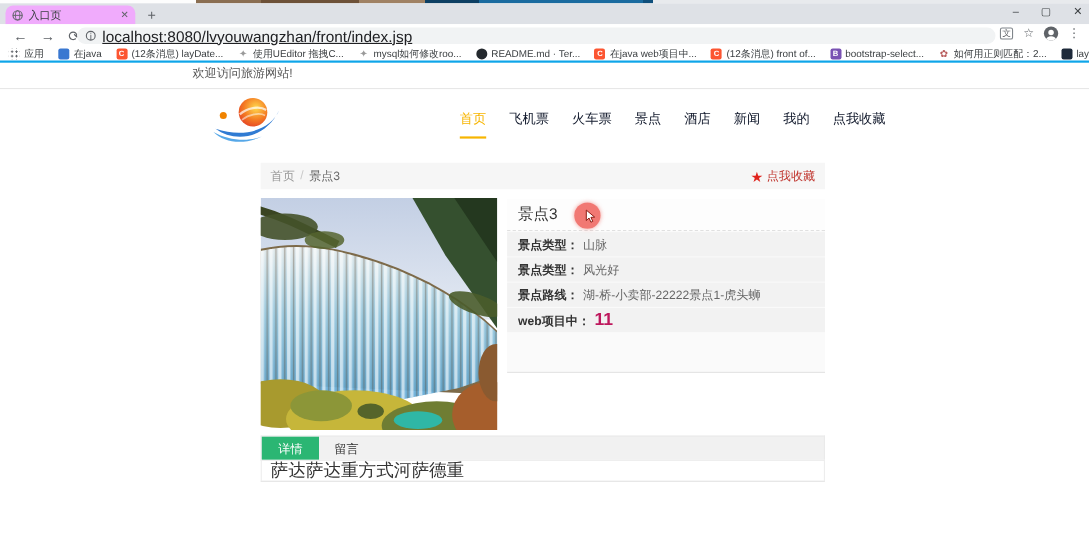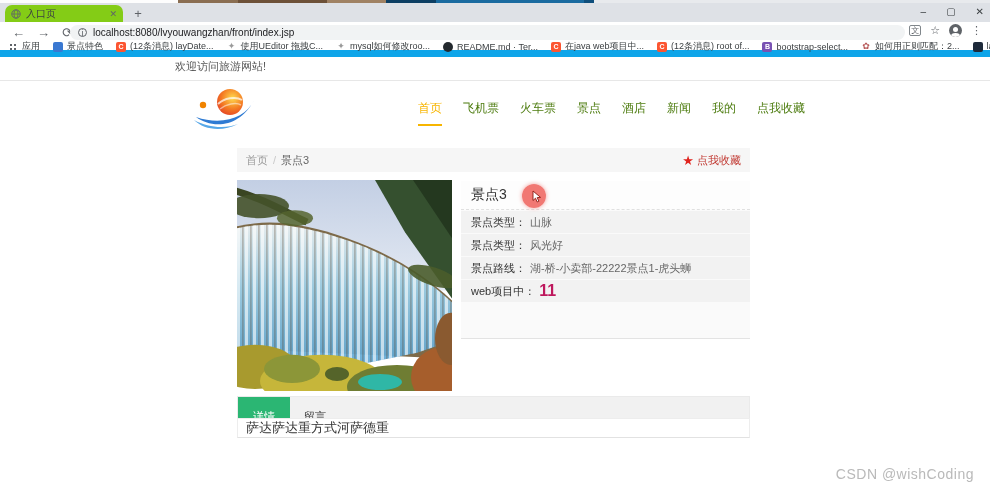--- a/index.html
+++ b/index.html
@@ -6,96 +6,96 @@
   html,body { width:990px; height:495px; }
   body { font-family:"Liberation Sans","DejaVu Sans",sans-serif; background:#fff; }
   #screen { position:relative; width:990px; height:495px; overflow:hidden; background:#fff; }
 
   
   #desktop-strip { position:absolute; left:0; top:0; width:990px; height:3px;
     background:linear-gradient(90deg,#fdfdfd 0 18%,#8a6e52 18% 24%,#6d5138 24% 33%,#a08264 33% 39%,#0d3f63 39% 44%,#1a6ba0 44% 59%,#0f4f7c 59% 60%,#e8eaed 60% 100%); }
 
   
   #tabstrip { position:absolute; left:0; top:3px; width:990px; height:19px; background:#dee1e6; }
-  #tab-active { position:absolute; left:5px; top:2px; width:118px; height:17px; background:#84cc16;
+  #tab-active { position:absolute; left:5px; top:2px; width:118px; height:17px; background:#f0abfc;
     border-radius:7px 7px 0 0; display:flex; align-items:center; padding:0 6px; gap:5px; }
   .tab-title { font-size:10px; color:#3c4043; white-space:nowrap; overflow:hidden; flex:1; }
   .tab-close { font-size:9px; color:#5f6368; cursor:pointer; }
   #new-tab-btn { position:absolute; left:130px; top:3px; font-size:13px; color:#5f6368; width:16px; height:16px; text-align:center; line-height:16px; }
   #win-controls { position:absolute; right:6px; top:0; display:flex; gap:20px; font-size:10px; color:#3c4043; height:17px; align-items:center; }
   #win-controls span { cursor:pointer; }
 
   
   #toolbar { position:absolute; left:0; top:22px; width:990px; height:21px; background:#fff; display:flex; align-items:center; }
   .nav-ico { font-size:13px; color:#5f6368; margin-left:12px; }
   #omnibox { position:absolute; left:70px; top:3px; width:835px; height:15px; background:#f1f3f4; border-radius:8px; display:flex; align-items:center; padding:0 8px; gap:6px; }
   #omnibox .info-ico { font-size:9px; color:#5f6368; border:1px solid #5f6368; border-radius:50%; width:9px; height:9px; line-height:8px; text-align:center; font-style:normal; }
-  #omnibox .url { font-size:10px; color:#202124; white-space:nowrap; }
+  #omnibox .url { font-size:14px; color:#202124; white-space:nowrap;text-decoration:underline; }
   #toolbar-right { position:absolute; right:8px; top:2px; display:flex; align-items:center; gap:9px; }
   .tb-ico { font-size:11px; color:#5f6368; }
   .translate-box { font-size:8px; color:#5f6368; border:1px solid #80868b; border-radius:2px; padding:0 1px; line-height:9px; }
   .avatar-circle { width:13px; height:13px; border-radius:50%; background:#5f6368; position:relative; overflow:hidden; }
   .avatar-circle::before { content:""; position:absolute; left:4px; top:2.5px; width:5px; height:5px; border-radius:50%; background:#fff; }
   .avatar-circle::after { content:""; position:absolute; left:2px; top:8.5px; width:9px; height:6px; border-radius:50% 50% 0 0; background:#fff; }
 
   
-  #bookmarks { position:absolute; left:0; top:43px; width:990px; height:14px; background:#fff; display:flex; align-items:center; padding-left:8px; border-bottom:7px solid #0ea5e9; }
+  #bookmarks { position:absolute; left:0; top:43px; width:990px; height:14px; background:#fff; display:flex; align-items:center; padding-left:8px; border-bottom:2px solid #0ea5e9; }
   .bm { display:flex; align-items:center; gap:4px; margin-right:13px; cursor:pointer; flex:0 0 auto; }
   .bm-lb { font-size:9px; color:#3c4043; white-space:nowrap; }
   .bm-ic { width:10px; height:10px; border-radius:2px; font-size:7px; font-weight:bold; color:#fff; display:flex; align-items:center; justify-content:center; line-height:1; }
   .bm-ic.apps { background-image:radial-gradient(#5f6368 0.8px, transparent 1.1px); background-size:4px 4px; background-position:1px 1px; border-radius:0; }
   .bm-ic.csdn { background:#fc5531; }
   .bm-ic.baidu { background:#3a78d1; }
   .bm-ic.github { background:#24292e; border-radius:50%; }
   .bm-ic.bootstrap { background:#7952b3; }
   .bm-ic.layui { background:#1e2a3a; }
   .bm-ic.flower { color:#b85c5c; font-size:9px; }
   .bm-ic.generic { color:#9a9a9a; font-size:9px; }
 
   
   #welcome { position:absolute; left:175px; top:59px; font-size:11px; color:#565656; }
   #head-divider { position:absolute; left:0; top:80px; width:990px; height:1px; background:#e7e7e7; }
   #logo { position:absolute; left:192px; top:84px; width:66px; height:48px; }
   #main-nav { position:absolute; left:470px; top:100px; width:335px; display:flex; align-items:flex-start; justify-content:flex-end; gap:21px; }
-  .nav-item { font-size:12px; color:#4d7c0f; padding-bottom:7px; cursor:pointer; white-space:nowrap; }
+  .nav-item { font-size:12px; color:#0f172a; padding-bottom:7px; cursor:pointer; white-space:nowrap; }
   .nav-item.active { color:#f7b500; border-bottom:2px solid #f7b500; }
 
   
   #crumb-bar { position:absolute; left:237px; top:148px; width:513px; height:24px; background:#f6f6f6; display:flex; align-items:center; padding:0 9px; font-size:11px; }
   .crumb-home { color:#999; cursor:pointer; }
   .crumb-sep { color:#c9c9c9; margin:0 5px; }
   .crumb-cur { color:#666; }
   #fav-btn { margin-left:auto; display:flex; align-items:center; gap:3px; cursor:pointer; }
   .fav-star { color:#e0231d; font-size:13px; line-height:1; }
   .fav-text { color:#c0362f; font-size:11px; }
 
   
   #photo-wrap { position:absolute; left:237px; top:180px; width:215px; height:211px; }
   #photo-wrap svg { width:100%; height:100%; display:block; }
 
   #detail-panel { position:absolute; left:461px; top:181px; width:289px; height:158px; background:#fafafa; border-bottom:1px solid #e3e3e3; }
   #detail-title-row { height:29px; display:flex; align-items:center; padding:0 10px; border-bottom:1px dashed #e0e0e0; background:#fdfdfd; }
   #detail-title { font-size:14px; color:#333; }
   .d-row { height:22px; margin-top:1px; background:#f2f2f2; display:flex; align-items:center; padding:0 10px; font-size:11px; }
-  .d-label { color:#333; font-weight:400; margin-right:4px; white-space:nowrap; }
+  .d-label { color:#333; font-weight:700; margin-right:4px; white-space:nowrap; }
   .d-value { color:#666; white-space:nowrap;text-align:right; }
   .d-value.price { color:#be185d; font-weight:700; font-size:16px; }
 
   
   #click-spot { position:absolute; left:522px; top:184px; width:24px; height:24px; border-radius:50%;
     background:rgba(238,96,90,0.85); box-shadow:0 0 4px rgba(238,96,90,0.6); }
   #click-spot svg { position:absolute; left:9px; top:6px; }
 
   
-  #detail-tabs { position:absolute; left:237px; top:396px; width:513px; height:40px; background:#f1f1f1; border:1px solid #eaeaea; border-bottom:none; display:flex; align-items:stretch; }
+  #detail-tabs { position:absolute; left:237px; top:396px; width:513px; height:23px; background:#f1f1f1; border:1px solid #eaeaea; border-bottom:none; display:flex; align-items:stretch; }
   .dtab { font-size:11px; display:flex; align-items:center; justify-content:center; width:52px; cursor:pointer; }
   .dtab.active { background:#2bb673; color:#fff; }
   .dtab.idle { color:#333; width:50px; }
   #tab-body { position:absolute; left:237px; top:418px; width:513px; height:20px; background:#fff; border:1px solid #ededed; border-bottom:1px solid #e2e2e2; display:flex; align-items:center; padding:0 8px; }
-  #tab-content-text { font-size:13px; color:#333; }
+  #tab-content-text { font-size:16px; color:#333; }
 
   #watermark { position:absolute; right:16px; top:466px; font-size:14px; color:#b9b9b9; letter-spacing:0.5px; }
 </style>
 </head>
 <body>
 
 <div id="screen">
 
   <div id="desktop-strip"></div>
 
@@ -133,21 +133,21 @@
     </div>
   </div>
 
   <div id="bookmarks">
       <div class="bm">
         <span class="bm-ic apps"></span>
         <span class="bm-lb">应用</span>
       </div>
       <div class="bm">
         <span class="bm-ic baidu"></span>
-        <span class="bm-lb">景点特色</span>
+        <span class="bm-lb">在java</span>
       </div>
       <div class="bm">
         <span class="bm-ic csdn">C</span>
         <span class="bm-lb">(12条消息) layDate...</span>
       </div>
       <div class="bm">
         <span class="bm-ic generic">✦</span>
         <span class="bm-lb">使用UEditor 拖拽C...</span>
       </div>
       <div class="bm">
@@ -157,21 +157,21 @@
       <div class="bm">
         <span class="bm-ic github"></span>
         <span class="bm-lb">README.md · Ter...</span>
       </div>
       <div class="bm">
         <span class="bm-ic csdn">C</span>
         <span class="bm-lb">在java web项目中...</span>
       </div>
       <div class="bm">
         <span class="bm-ic csdn">C</span>
-        <span class="bm-lb">(12条消息) root of...</span>
+        <span class="bm-lb">(12条消息) front of...</span>
       </div>
       <div class="bm">
         <span class="bm-ic bootstrap">B</span>
         <span class="bm-lb">bootstrap-select...</span>
       </div>
       <div class="bm">
         <span class="bm-ic flower">✿</span>
         <span class="bm-lb">如何用正则匹配：2...</span>
       </div>
       <div class="bm">
@@ -289,15 +289,14 @@
   </div>
 
   <div id="detail-tabs">
     <div class="dtab active">详情</div>
     <div class="dtab idle">留言</div>
   </div>
   <div id="tab-body">
     <span id="tab-content-text">萨达萨达重方式河萨德重</span>
   </div>
 
-  <div id="watermark">CSDN @wishCoding</div>
 
 </div>
 
 </body></html>

